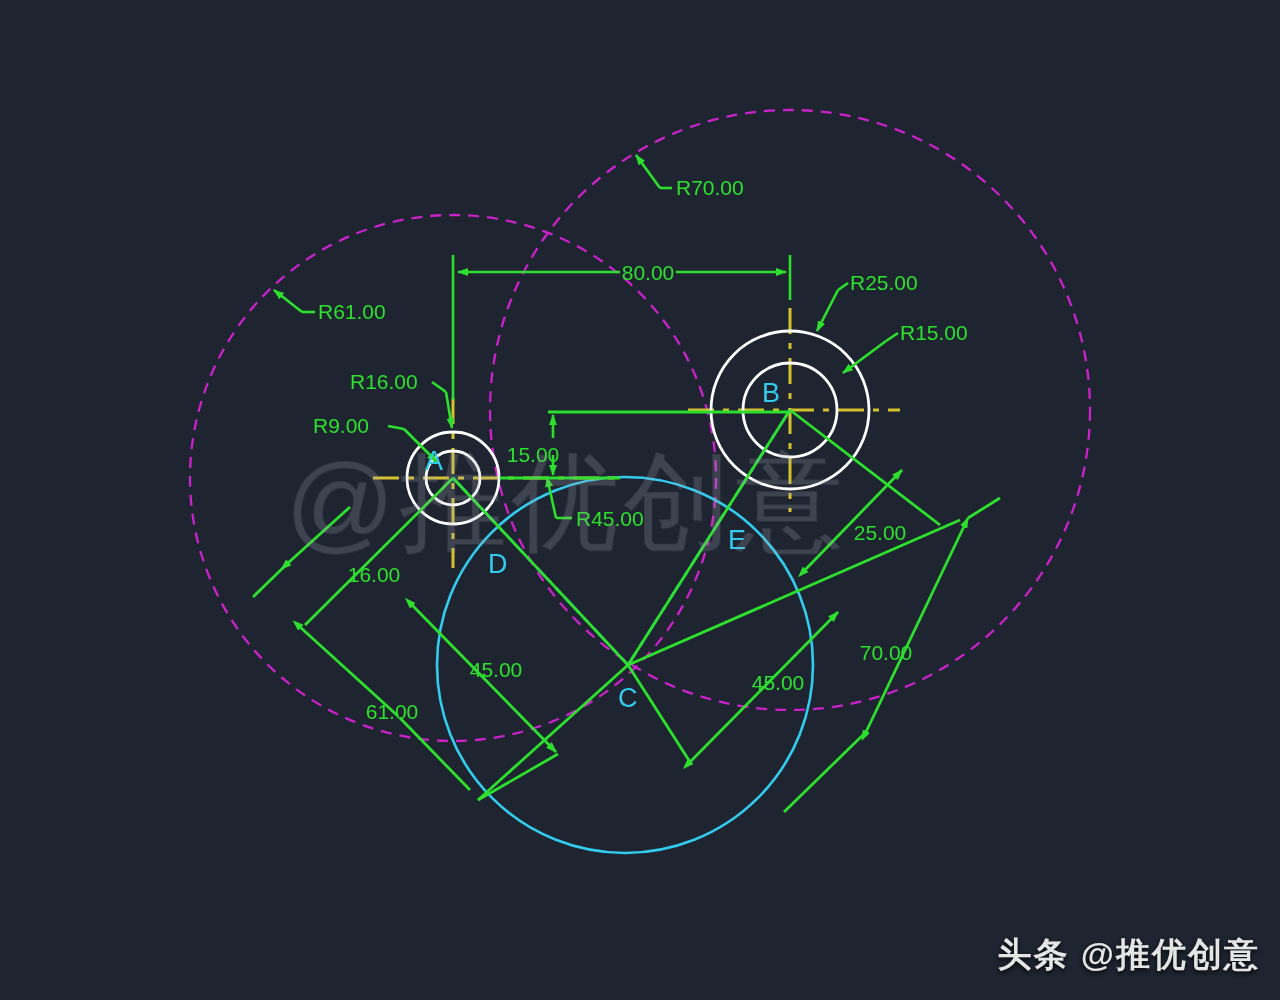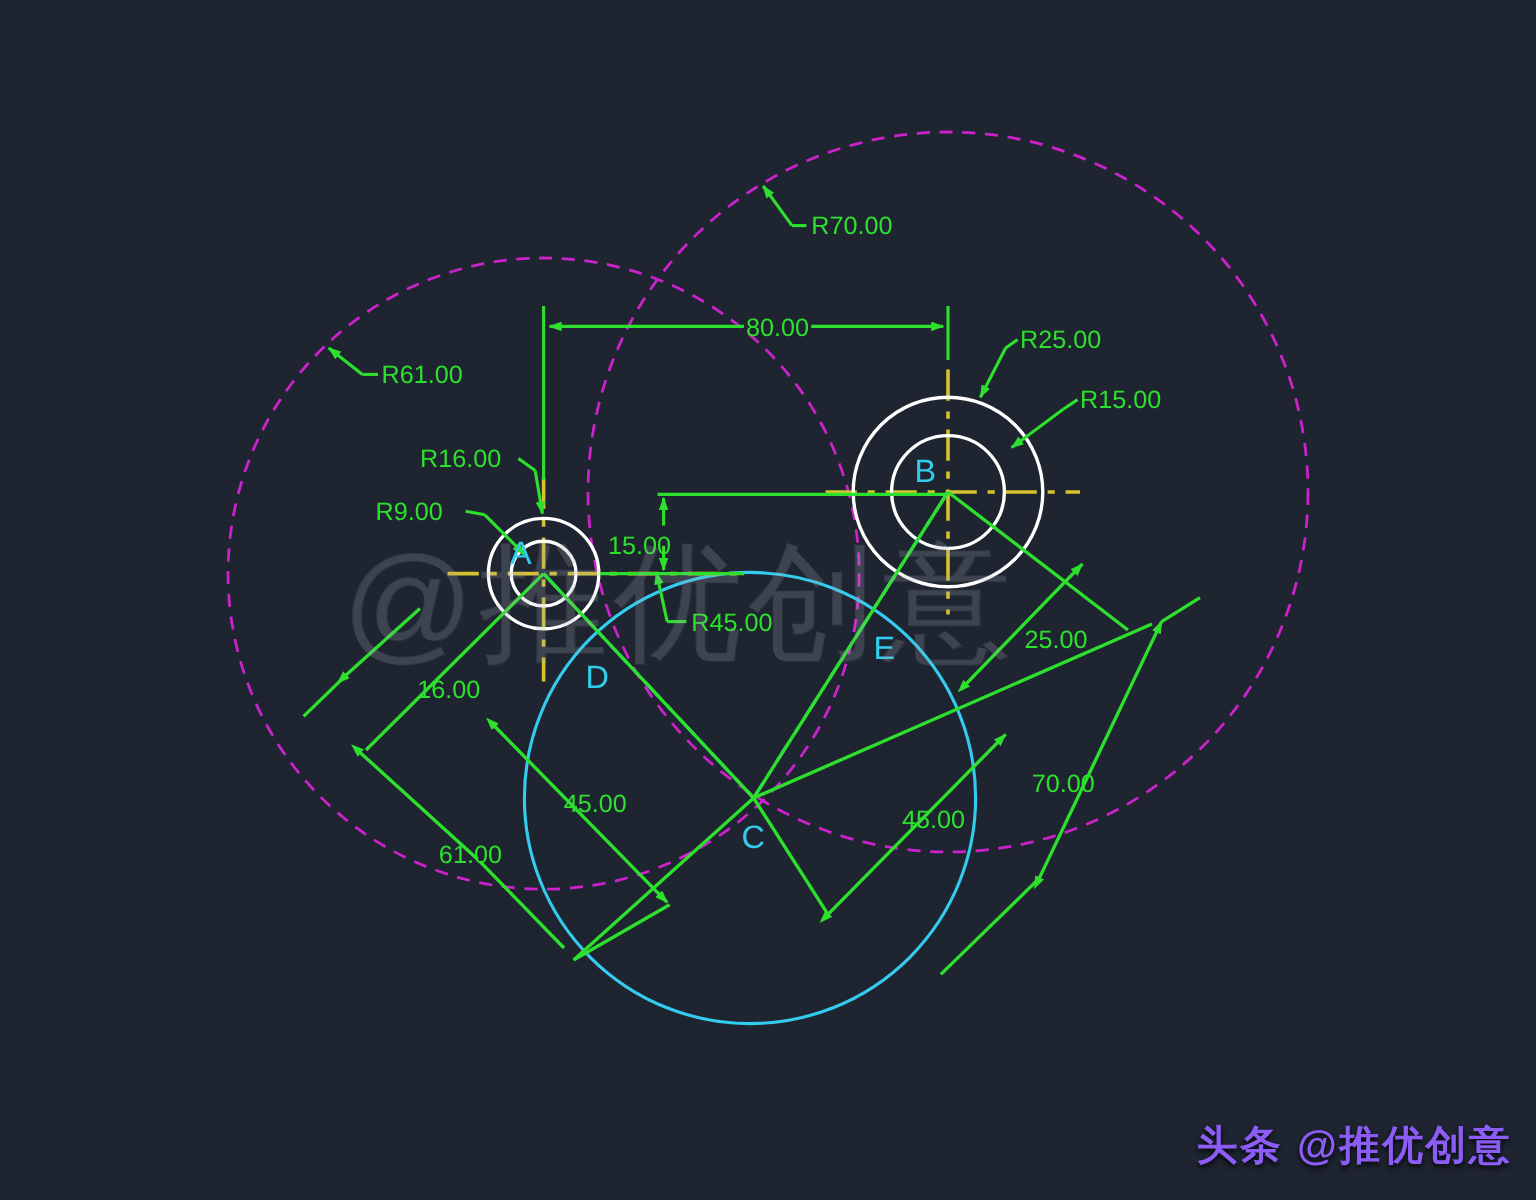--- a/index.html
+++ b/index.html
@@ -38,21 +38,21 @@
     pointer-events: none;
     user-select: none;
     text-shadow: 1px 1px 0 rgba(255,255,255,0.05);
   }
   .wm-corner {
     position: absolute;
     right: 20px;
     bottom: 22px;
     font-size: 34px;
     font-weight: bold;
-    color: #8b5cf6;
+    color: #e5e5e5;
     letter-spacing: 2px;
     white-space: nowrap;
     text-shadow: 0 2px 4px rgba(0,0,0,0.85);
     user-select: none;
   }
   text.dim {
     font-family: "Liberation Sans", sans-serif;
     font-size: 21px;
     fill: #2ee02e;
   }

